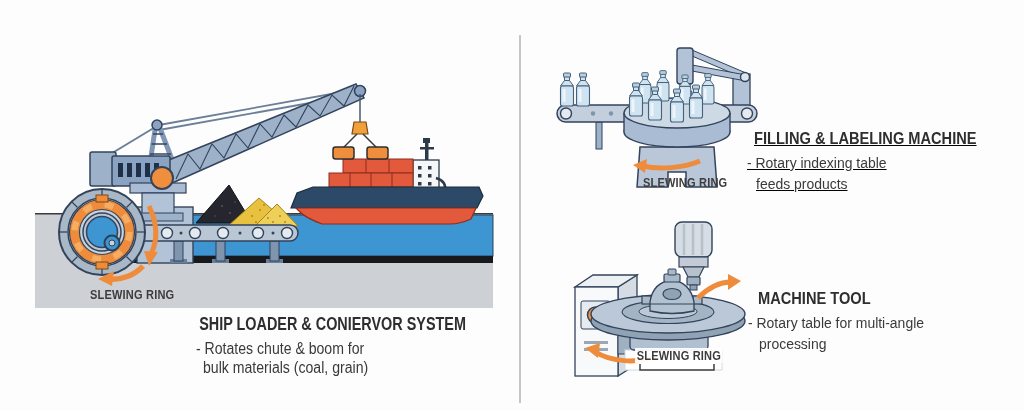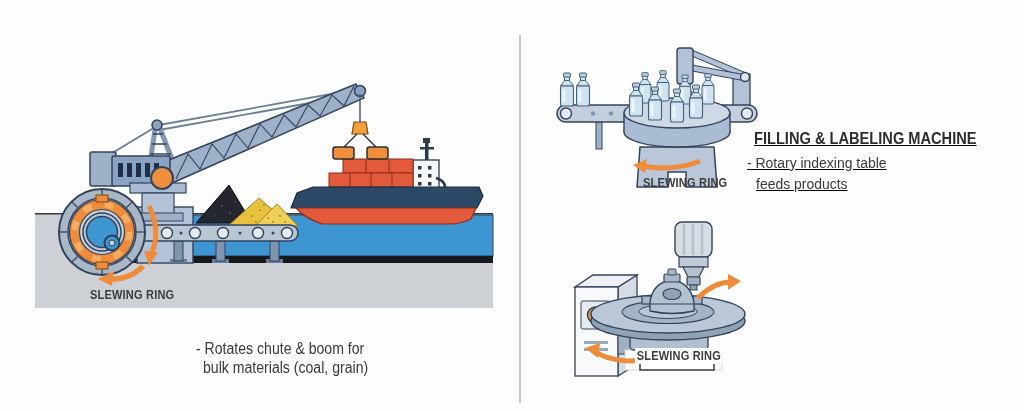--- a/index.html
+++ b/index.html
@@ -186,20 +186,23 @@
     <g>
       <path d="M119,128 C127,145 128,162 121,176" stroke="#ee8c3c" stroke-width="5" fill="none"></path>
       <polygon points="114,173 128,174 119,188" fill="#ee8c3c"></polygon>
       <path d="M113,188 C105,197 92,202 80,201" stroke="#ee8c3c" stroke-width="5.5" fill="none"></path>
       <polygon points="84,193 82,208 68,201" fill="#ee8c3c"></polygon>
     </g>
   </svg>
 
   <div class="ring-label" style="left:90px;top:287px">SLEWING RING</div>
 
+  <div class="left-cap">
+    <div class="cap-title">SHIP LOADER &amp; CONIERVOR SYSTEM</div>
+  </div>
   <div class="left-desc">
     <div class="cap-line">- Rotates chute &amp; boom for</div>
     <div class="cap-line l2">bulk materials (coal, grain)</div>
   </div>
 
   <div class="divider"></div>
 
   <svg class="abs" style="left:545px;top:40px" width="220" height="152" viewBox="0 0 220 152">
     <defs>
       <g id="bottle">
@@ -325,14 +328,19 @@
       <polygon points="168,62 181,69 168,78" fill="#ee8c3c"></polygon>
       <path d="M95,144 C78,152 50,150 34,139" stroke="#ee8c3c" stroke-width="5" fill="none"></path>
       <polygon points="40,131 38,146 25,136" fill="#ee8c3c"></polygon>
     </g>
 
     <path d="M80,152 L80,158 L154,158 L154,152" fill="none" stroke="#3f3f3f" stroke-width="1.5"></path>
   </svg>
 
   <div class="ring-label mt-ring-label" style="left:635px;top:348px">SLEWING RING</div>
 
+  <div class="r-cap mt-cap">
+    <div class="cap-title">MACHINE TOOL</div>
+    <div class="cap-line">- Rotary table for multi-angle</div>
+    <div class="cap-line l2">processing</div>
+  </div>
 
 </div>
 
 </body></html>

